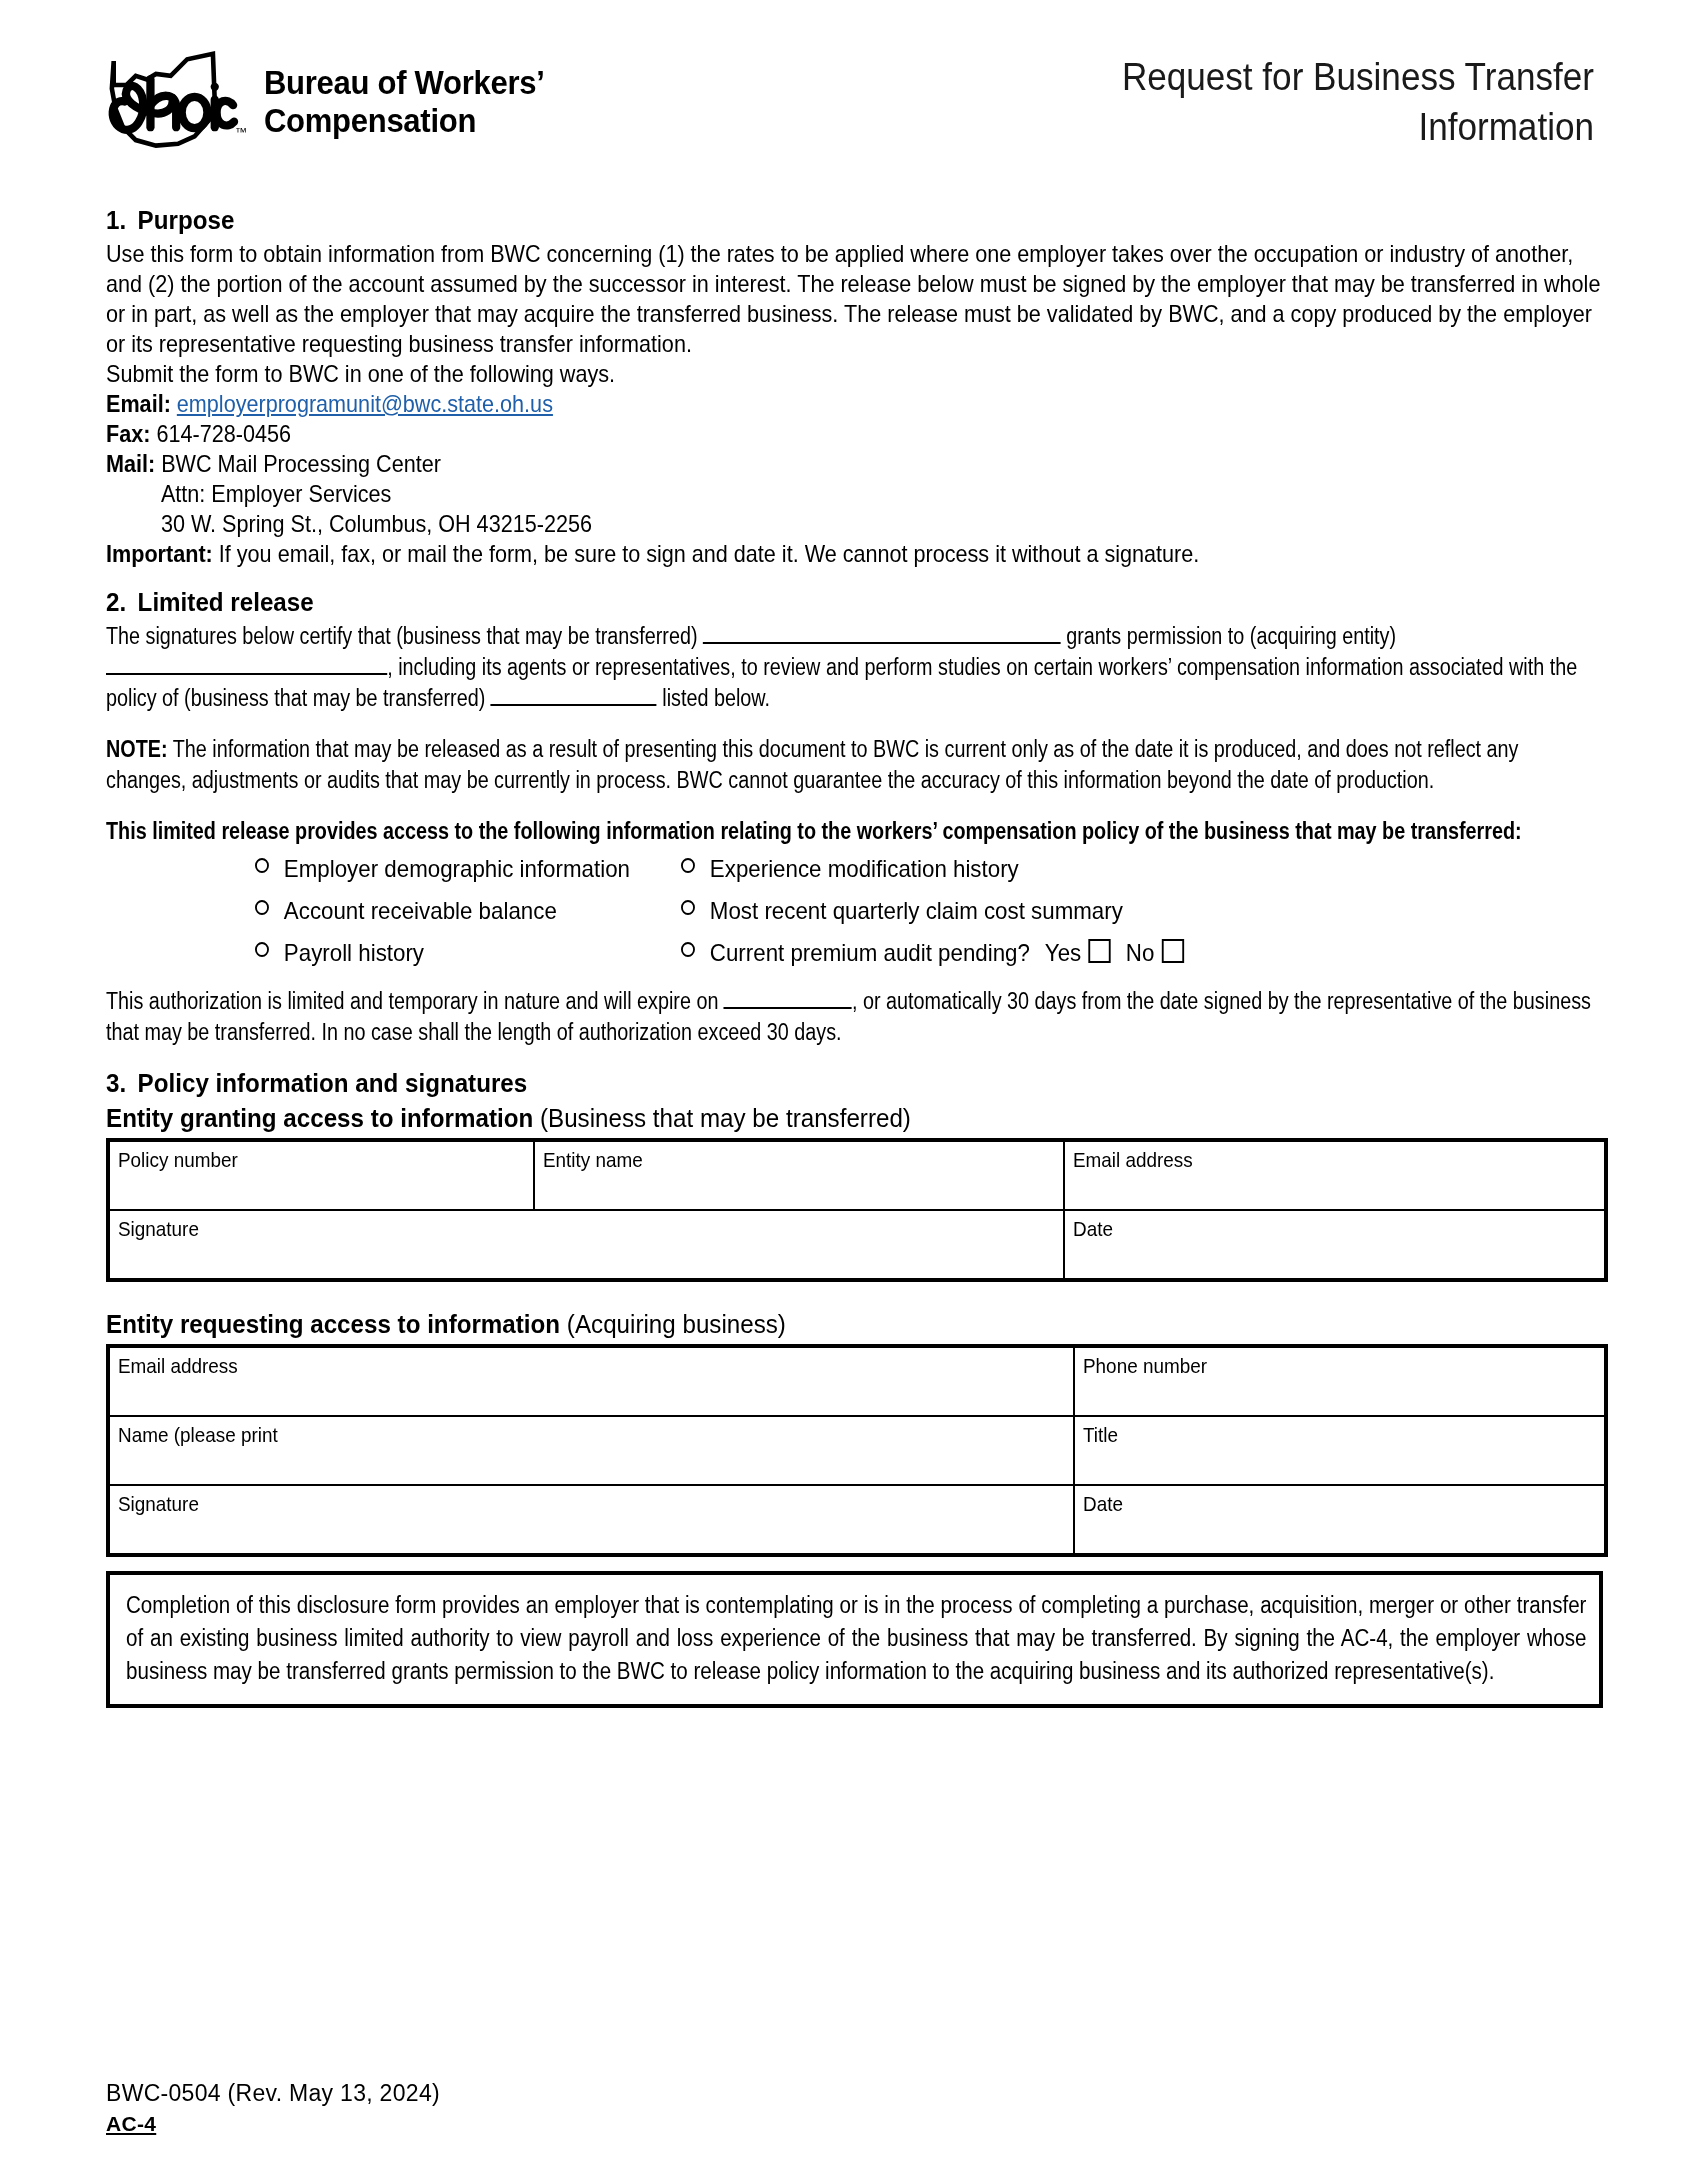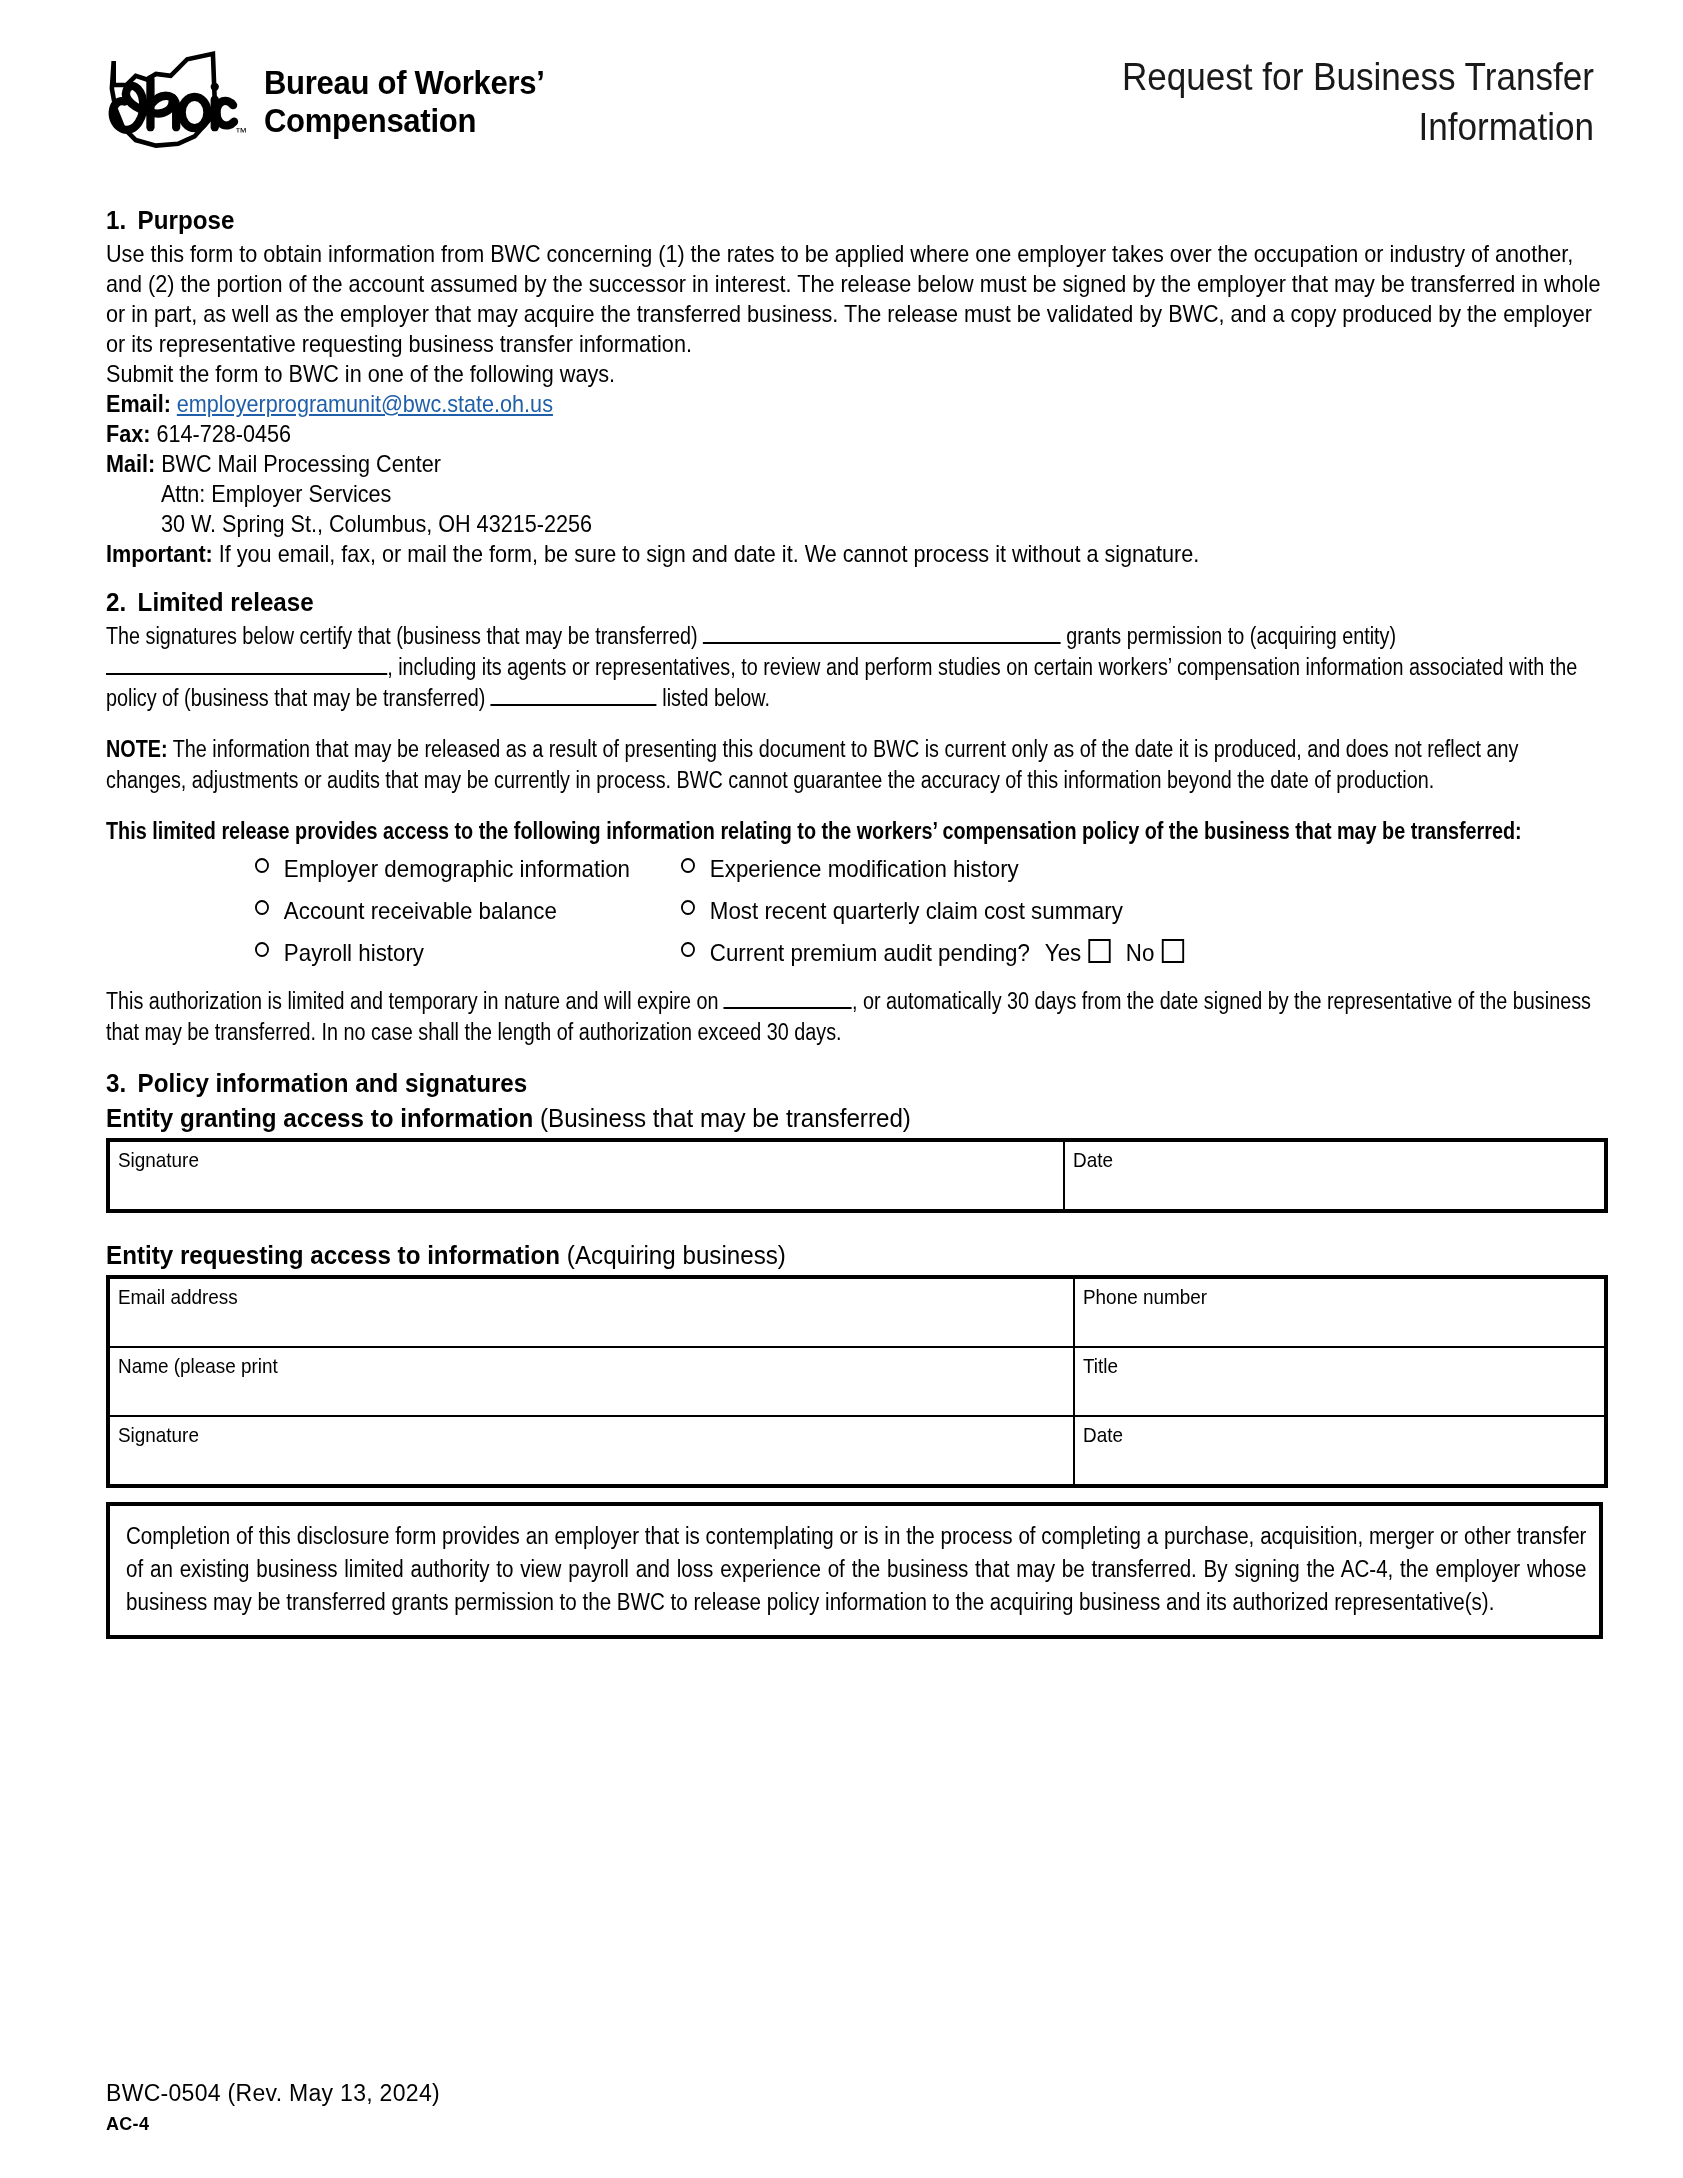--- a/index.html
+++ b/index.html
@@ -229,24 +229,25 @@
     position: absolute;
     left: 106px;
     bottom: 38px;
   }
   .footer .f1 {
     font-size: 23px;
     line-height: 30px;
     letter-spacing: 0.3px;
   }
   .footer .f2 {
-    font-size: 18px;
+    font-size: 21px;
     line-height: 32px;
     font-weight: bold;
     letter-spacing: 0.3px;
+    text-decoration: underline;
   }
 </style>
 </head>
 <body>
 
 <div class="page">
 
   <div class="header">
 
     <div class="logo-wrap">
@@ -375,20 +376,31 @@
     </div>
 
     <table class="formtbl outer">
       <colgroup>
           <col style="width:426px">
           <col style="width:530px">
           <col style="width:542px">
         </colgroup>
       <tbody>
         <tr>
+          <td>
+              <span class="cellbl">Policy number</span>
+            </td>
+          <td>
+              <span class="cellbl">Entity name</span>
+            </td>
+          <td>
+              <span class="cellbl">Email address</span>
+            </td>
+        </tr>
+        <tr>
           <td colspan="2">
               <span class="cellbl">Signature</span>
             </td>
           <td>
               <span class="cellbl">Date</span>
             </td>
         </tr>
       </tbody>
     </table>
 

